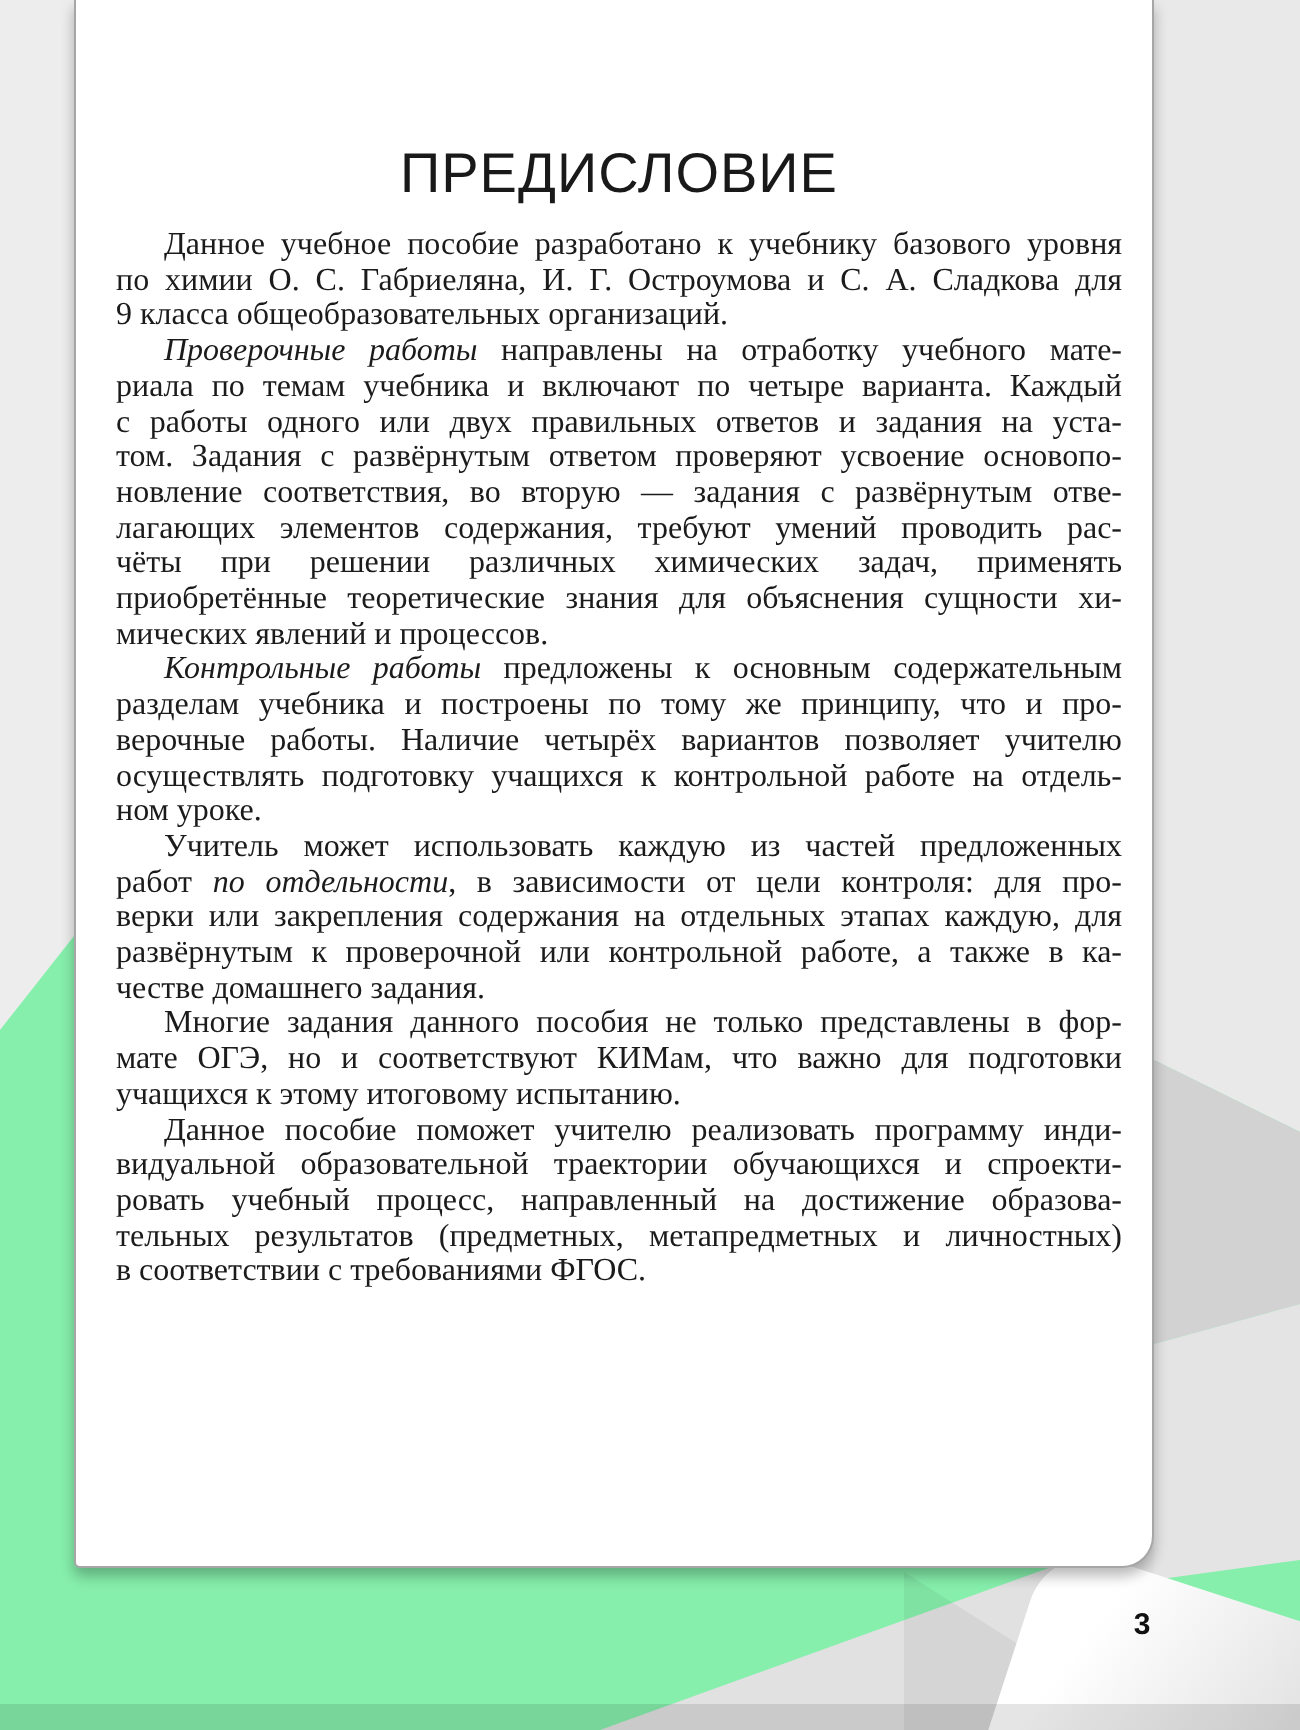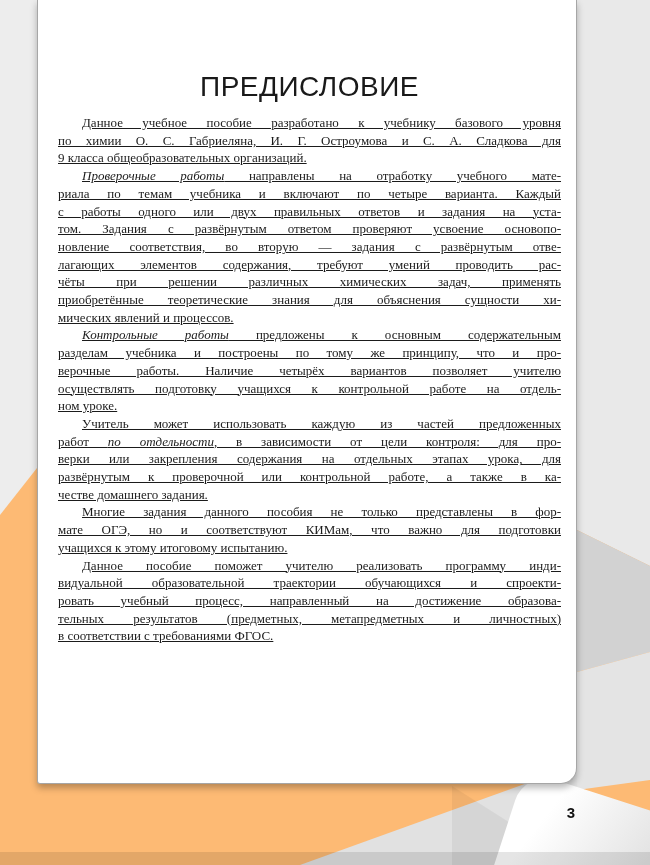--- a/index.html
+++ b/index.html
@@ -1,19 +1,19 @@
 <!DOCTYPE html>
 <html><head>
 <meta charset="utf-8">
 <style>
   html,body { margin:0; padding:0; }
   body { width:650px; height:865px; }
   .stage {
     position:relative; width:650px; height:865px; overflow:hidden;
-    background:#fdba74;
+    background:#86efac;
   }
   .bg-layer { position:absolute; inset:0; pointer-events:none; }
   .bg-left-light   { background:#ededed; clip-path:polygon(0px 0px, 37px 0px, 37px 468px, 0px 515px); }
   .bg-right-light  { background:#e9e9e9; clip-path:polygon(577px 0px, 650px 0px, 650px 566px, 577px 530px); }
   .bg-right-band   { background:#d2d2d2; clip-path:polygon(577px 530px, 650px 566px, 650px 652px, 577px 672px); }
   .bg-right-lower  { background:#e4e4e4; clip-path:polygon(577px 672px, 650px 652px, 650px 780px, 577px 790px); }
   .bg-wedge-light  { background:#e1e1e1; clip-path:polygon(577px 765px, 300px 865px, 577px 865px); }
   .bg-wedge-dark   { background:rgba(0,0,0,0.05); clip-path:polygon(452px 786px, 577px 865px, 452px 865px); }
   .bg-blob {
     position:absolute; left:525px; top:770px; width:240px; height:210px;
@@ -32,21 +32,21 @@
     z-index:10;
   }
   .page-title {
     margin:0 0 10px 0;
     font-family:"Liberation Sans", sans-serif;
     font-weight:400; font-size:28px; line-height:34px;
     letter-spacing:0.5px; text-align:center; color:#191919;
   }
   .preface {
     font-family:"Liberation Serif", serif;
-    font-size:13px; line-height:17.7px; color:#1b1b1b;text-decoration:underline;
+    font-size:16px; line-height:17.7px; color:#1b1b1b;
   }
   .line { text-align:justify; text-align-last:justify; }
   .line.lastline { text-align-last:left; }
   .line.first { text-indent:24px; }
   .line em { font-style:italic; }
 
   .page-num {
     position:absolute; left:558px; top:804px; width:26px;
     text-align:center; z-index:11;
     font-family:"Liberation Sans", sans-serif; font-weight:700;
@@ -81,21 +81,21 @@
         <div class="line"><span>чёты при решении различных химических задач, применять</span></div>
         <div class="line"><span>приобретённые теоретические знания для объяснения сущности хи-</span></div>
         <div class="line lastline"><span>мических явлений и процессов.</span></div>
         <div class="line first"><em>Контрольные работы</em><span> предложены к основным содержательным</span></div>
         <div class="line"><span>разделам учебника и построены по тому же принципу, что и про-</span></div>
         <div class="line"><span>верочные работы. Наличие четырёх вариантов позволяет учителю</span></div>
         <div class="line"><span>осуществлять подготовку учащихся к контрольной работе на отдель-</span></div>
         <div class="line lastline"><span>ном уроке.</span></div>
         <div class="line first"><span>Учитель может использовать каждую из частей предложенных</span></div>
         <div class="line"><span>работ </span><em>по отдельности</em><span>, в зависимости от цели контроля: для про-</span></div>
-        <div class="line"><span>верки или закрепления содержания на отдельных этапах урока, для</span></div>
+        <div class="line"><span>верки или закрепления содержания на отдельных этапах каждую, для</span></div>
         <div class="line"><span>развёрнутым к проверочной или контрольной работе, а также в ка-</span></div>
         <div class="line lastline"><span>честве домашнего задания.</span></div>
         <div class="line first"><span>Многие задания данного пособия не только представлены в фор-</span></div>
         <div class="line"><span>мате ОГЭ, но и соответствуют КИМам, что важно для подготовки</span></div>
         <div class="line lastline"><span>учащихся к этому итоговому испытанию.</span></div>
         <div class="line first"><span>Данное пособие поможет учителю реализовать программу инди-</span></div>
         <div class="line"><span>видуальной образовательной траектории обучающихся и спроекти-</span></div>
         <div class="line"><span>ровать учебный процесс, направленный на достижение образова-</span></div>
         <div class="line"><span>тельных результатов (предметных, метапредметных и личностных)</span></div>
         <div class="line lastline"><span>в соответствии с требованиями ФГОС.</span></div>

